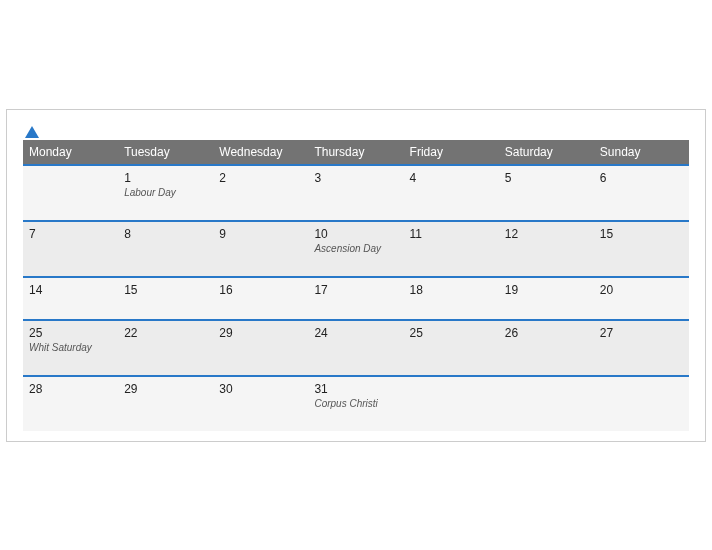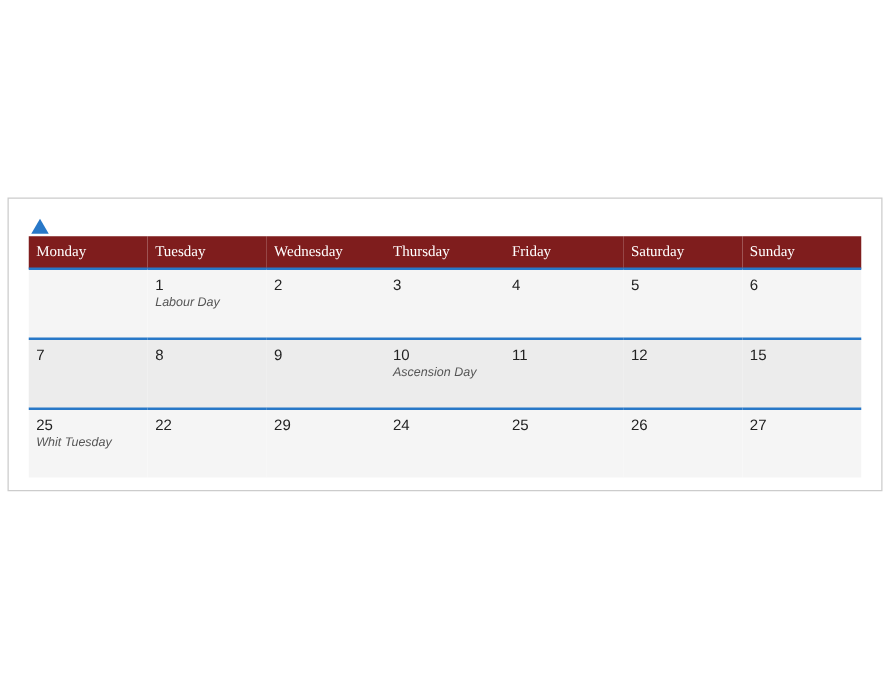--- a/index.html
+++ b/index.html
@@ -69,22 +69,21 @@
       font-size: 30px;
       font-weight: normal;
       color: #222;
       text-align: center;
     }
     .cal-table {
       width: 100%;
       border-collapse: collapse;
     }
     .cal-table thead tr {
-      background: #7f1d1d;
-      font-family: Liberation Serif, serif;
+      background: #737373;
     }
     .cal-table thead th {
       color: #fff;
       font-size: 12px;
       font-weight: normal;
       padding: 5px 6px;
       text-align: left;
       border: none;
     }
     .cal-table tbody tr {
@@ -184,37 +183,78 @@
           </td>
           <td>
             <span class="day-num">12</span>
           </td>
           <td>
             <span class="day-num">15</span>
           </td>
         </tr>
         <tr>
           <td>
+            <span class="day-num">14</span>
+          </td>
+          <td>
+            <span class="day-num">15</span>
+          </td>
+          <td>
+            <span class="day-num">16</span>
+          </td>
+          <td>
+            <span class="day-num">17</span>
+          </td>
+          <td>
+            <span class="day-num">18</span>
+          </td>
+          <td>
+            <span class="day-num">19</span>
+          </td>
+          <td>
+            <span class="day-num">20</span>
+          </td>
+        </tr>
+        <tr>
+          <td>
             <span class="day-num">25</span>
-            <span class="holiday">Whit Tuesday</span>
+            <span class="holiday">Whit Saturday</span>
           </td>
           <td>
             <span class="day-num">22</span>
           </td>
           <td>
             <span class="day-num">29</span>
           </td>
           <td>
             <span class="day-num">24</span>
           </td>
           <td>
             <span class="day-num">25</span>
           </td>
           <td>
             <span class="day-num">26</span>
           </td>
           <td>
             <span class="day-num">27</span>
           </td>
+        </tr>
+        <tr>
+          <td>
+            <span class="day-num">28</span>
+          </td>
+          <td>
+            <span class="day-num">29</span>
+          </td>
+          <td>
+            <span class="day-num">30</span>
+          </td>
+          <td>
+            <span class="day-num">31</span>
+            <span class="holiday">Corpus Christi</span>
+          </td>
+          <td></td>
+          <td></td>
+          <td></td>
         </tr>
       </tbody>
   </table>
 </div>
 
 </body></html>

